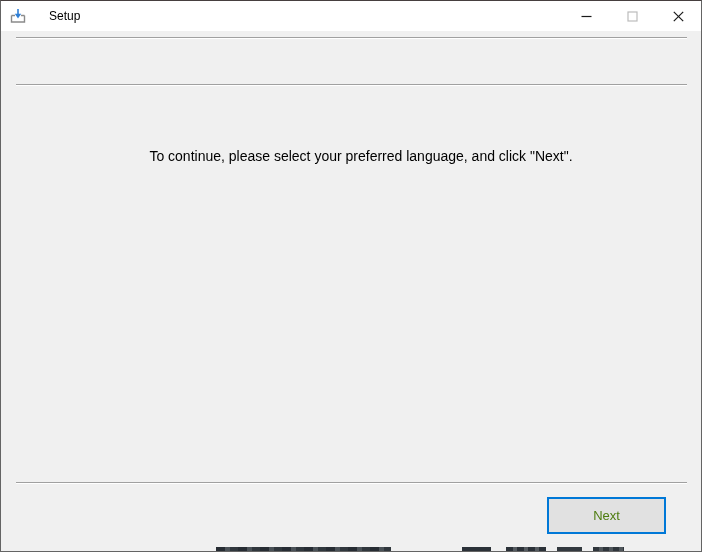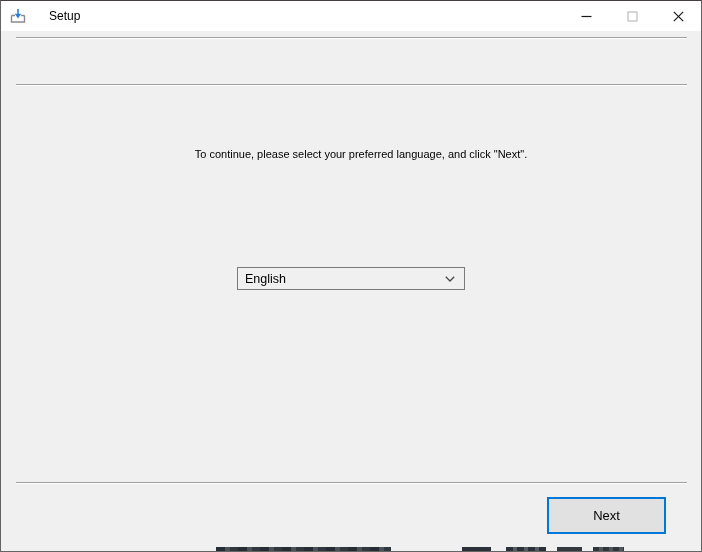--- a/index.html
+++ b/index.html
@@ -38,42 +38,42 @@
     border-top: 1px solid var(--separator, #a0a0a0);
     border-bottom: 1px solid #ffffff;
   }
   .sep1 { top: 36px; }
   .sep2 { top: 83px; }
   .sep3 { top: 481px; }
 
   
   .instruction {
     position: absolute; top: 147px; left: 0; right: 0;
-    text-align: center; font-size: 11px; color: #000; margin-left: 20px;
+    text-align: center; font-size: 14px; color: #000; margin-left: 20px;
   }
 
   
   .combobox {
     position: absolute; left: 236px; top: 266px; width: 228px; height: 23px;
     background: var(--window_bg, #f0f0f0);
     border: 1px solid var(--control_border, #7a7a7a);
     display: flex; align-items: center; justify-content: space-between;
     padding: 0 9px 0 7px;
     font-size: 12.5px;
     cursor: default;
   }
   .combobox .chevron { display: flex; align-items: center; }
 
   
   .next-btn {
     position: absolute; left: 546px; top: 496px; width: 119px; height: 37px;
     background: var(--button_bg, #e1e1e1);
     border: 2px solid var(--accent, #0078d7);
     font-family: "Liberation Sans", sans-serif;
-    font-size: 13px; color: #000000;
+    font-size: 13px; color: #4d7c0f;
     padding: 0;
   }
 
   
   .bottom-artifact { position: absolute; left: 0; right: 0; bottom: 0; height: 4px; }
   .bottom-artifact .seg { position: absolute; bottom: 0; height: 4px; }
   .seg-a { left: 215px; width: 175px;
     background: repeating-linear-gradient(90deg, #262c33 0 9px, #4a5157 9px 14px, #30373d 14px 22px); }
   .seg-b { left: 461px; width: 29px; background: #2b3138; }
   .seg-c { left: 505px; width: 40px;
@@ -115,28 +115,20 @@
       </div>
     </div>
   </div>
 
   <div class="sep sep1"></div>
   <div class="sep sep2"></div>
   <div class="sep sep3"></div>
 
   <div class="instruction">To continue, please select your preferred language, and click "Next".</div>
 
-  <div class="combobox">
-    <span>English</span>
-    <span class="chevron">
-      <svg width="10" height="6" viewBox="0 0 10 6">
-        <polyline points="0.8,0.8 5,5 9.2,0.8" fill="none" stroke="#474747" stroke-width="1.3"></polyline>
-      </svg>
-    </span>
-  </div>
 
   <button class="next-btn">Next</button>
 
   <div class="bottom-artifact">
     <div class="seg seg-a"></div>
     <div class="seg seg-b"></div>
     <div class="seg seg-c"></div>
     <div class="seg seg-d"></div>
     <div class="seg seg-e"></div>
   </div>

